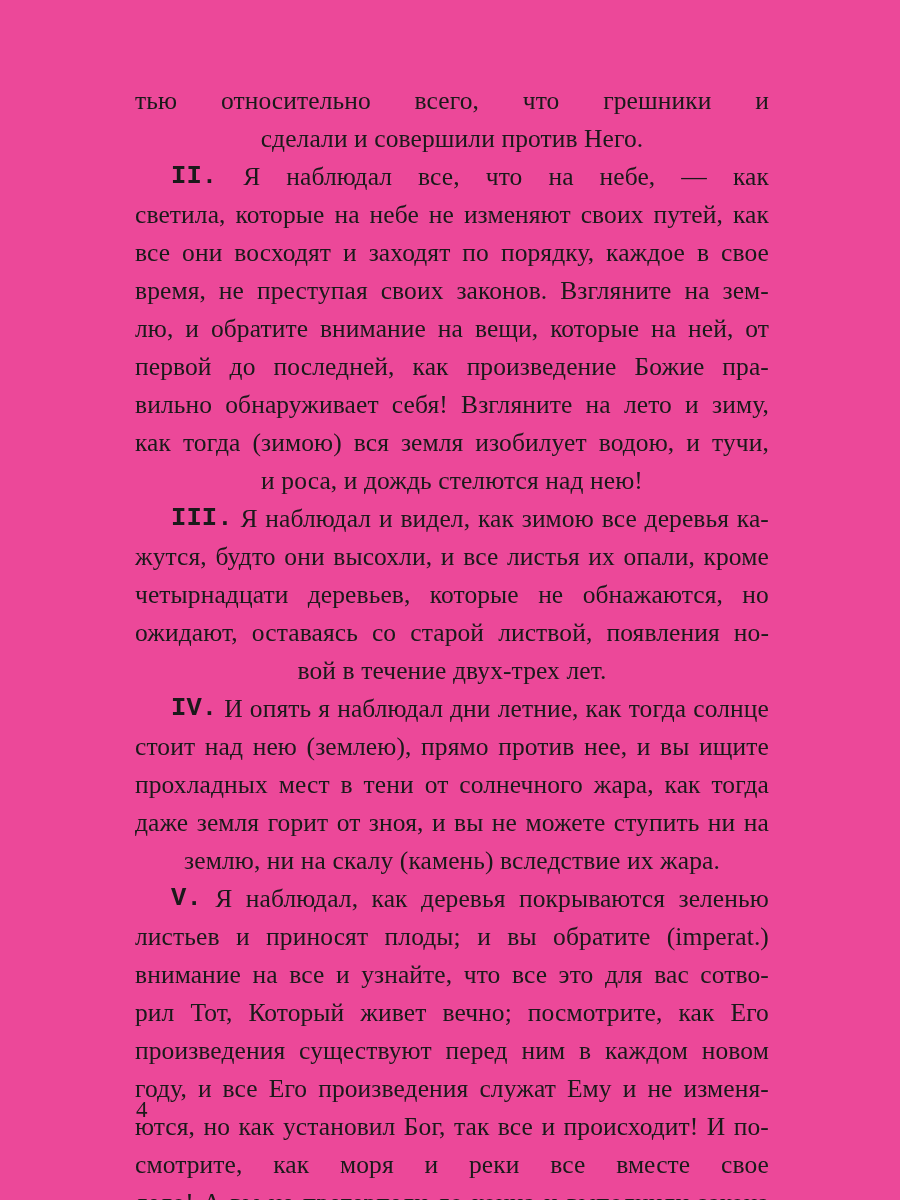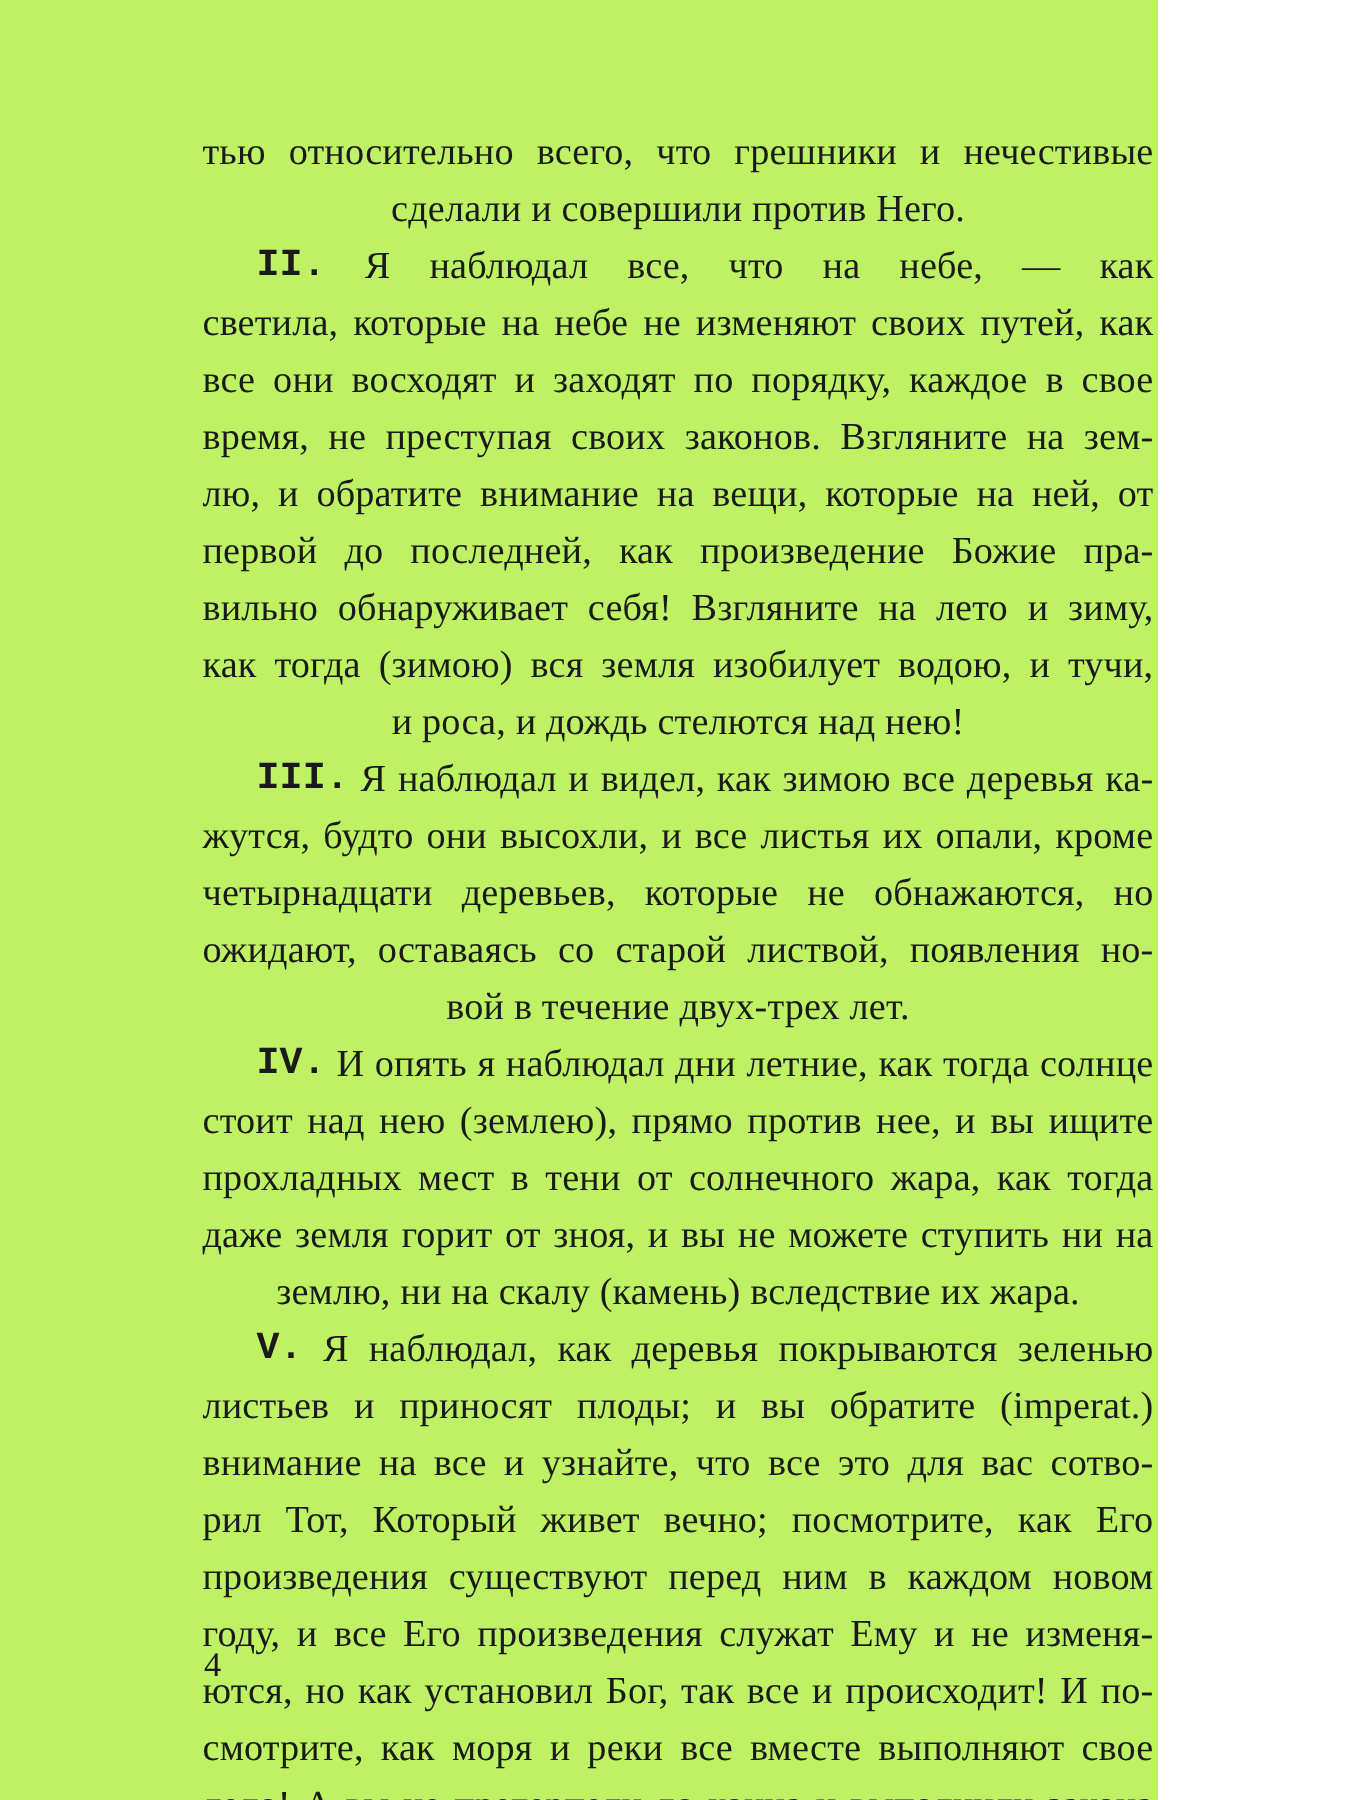--- a/index.html
+++ b/index.html
@@ -11,23 +11,23 @@
     width: 900px;
     height: 1200px;
     background: #ffffff;
     font-family: "Liberation Serif", "DejaVu Serif", serif;
     color: #1a1a1a;
     overflow: hidden;
   }
 
   .page {
     position: relative;
-    width: 772px;
+    width: 900px;
     height: 1200px;
-    background: #bef264;
+    background: #ec4899;
     box-sizing: border-box;
   }
 
   .text-block {
     position: absolute;
     left: 135px;
     top: 82px;
     width: 634px;
   }
 
@@ -73,21 +73,20 @@
 <div class="page">
 
   <div class="text-block">
       <div class="line">
         <span class="w">тью</span>
         <span class="w">относительно</span>
         <span class="w">всего,</span>
         <span class="w">что</span>
         <span class="w">грешники</span>
         <span class="w">и</span>
-        <span class="w">нечестивые</span>
       </div>
       <div class="line flush"><span class="w">сделали и совершили против Него.</span></div>
       <div class="line indent">
         <span class="w numeral">II.</span>
         <span class="w">Я</span>
         <span class="w">наблюдал</span>
         <span class="w">все,</span>
         <span class="w">что</span>
         <span class="w">на</span>
         <span class="w">небе,</span>
@@ -339,21 +338,20 @@
         <span class="w">по-</span>
       </div>
       <div class="line">
         <span class="w">смотрите,</span>
         <span class="w">как</span>
         <span class="w">моря</span>
         <span class="w">и</span>
         <span class="w">реки</span>
         <span class="w">все</span>
         <span class="w">вместе</span>
-        <span class="w">выполняют</span>
         <span class="w">свое</span>
       </div>
       <div class="line">
         <span class="w">дело!</span>
         <span class="w">А</span>
         <span class="w">вы</span>
         <span class="w">не</span>
         <span class="w">претерпели</span>
         <span class="w">до</span>
         <span class="w">конца</span>

